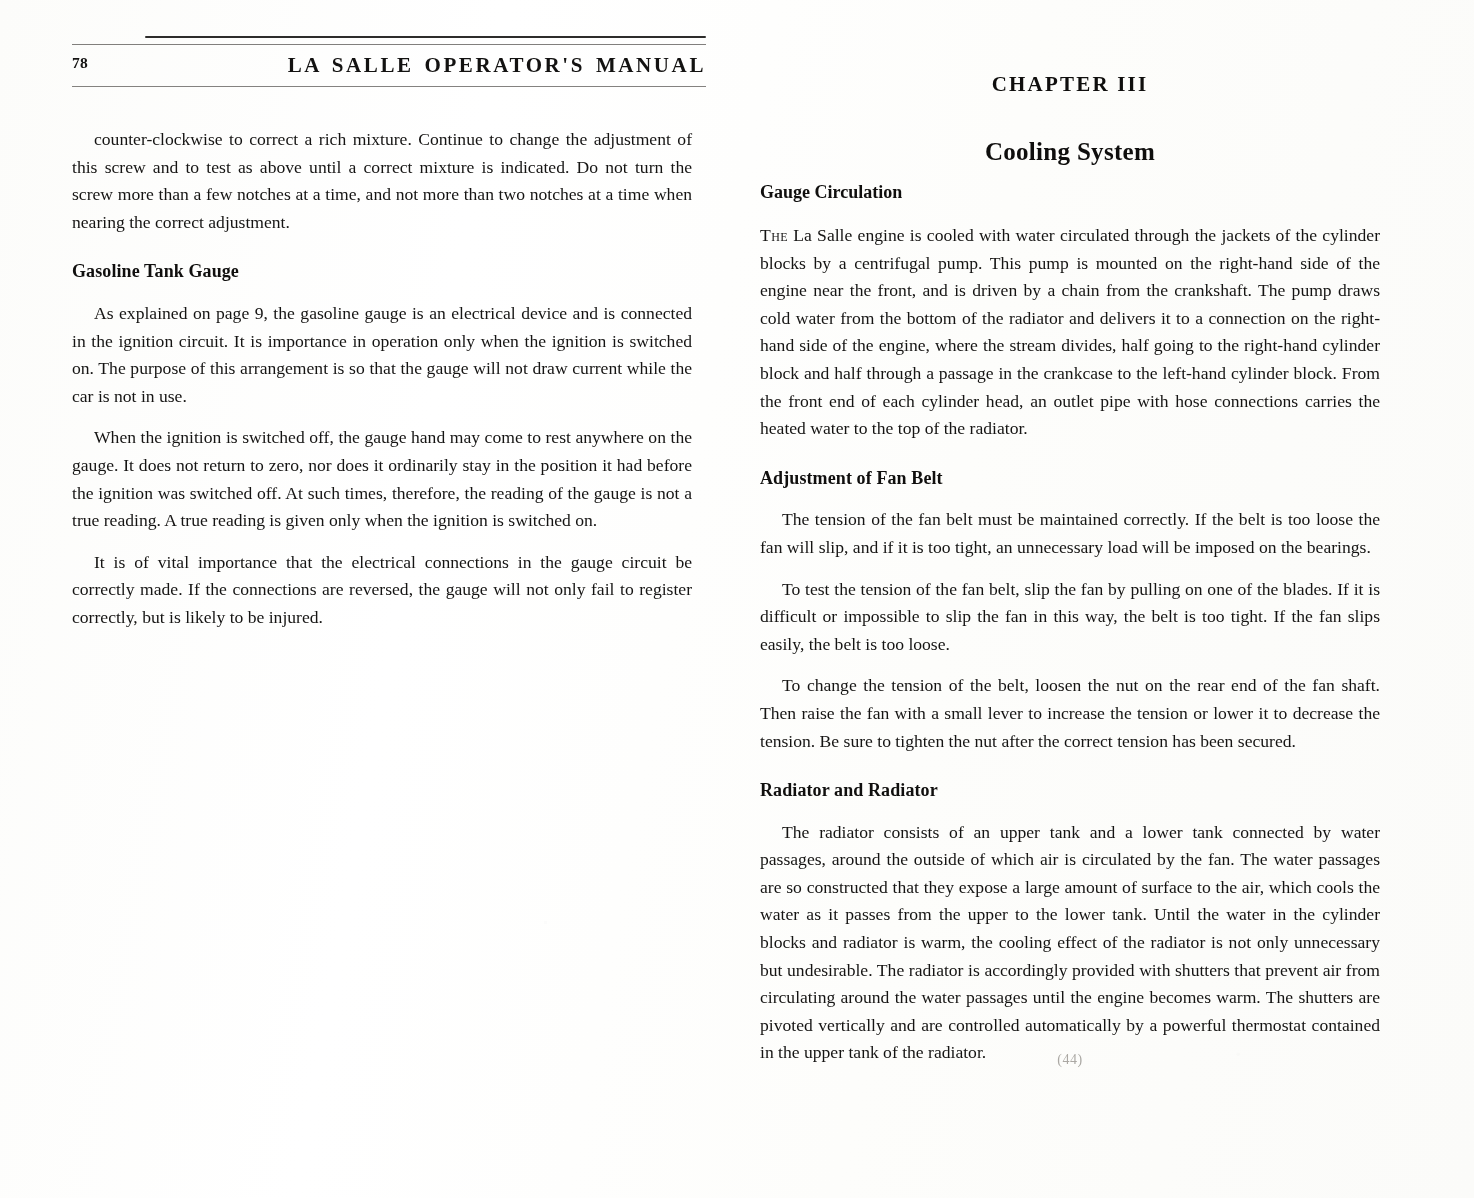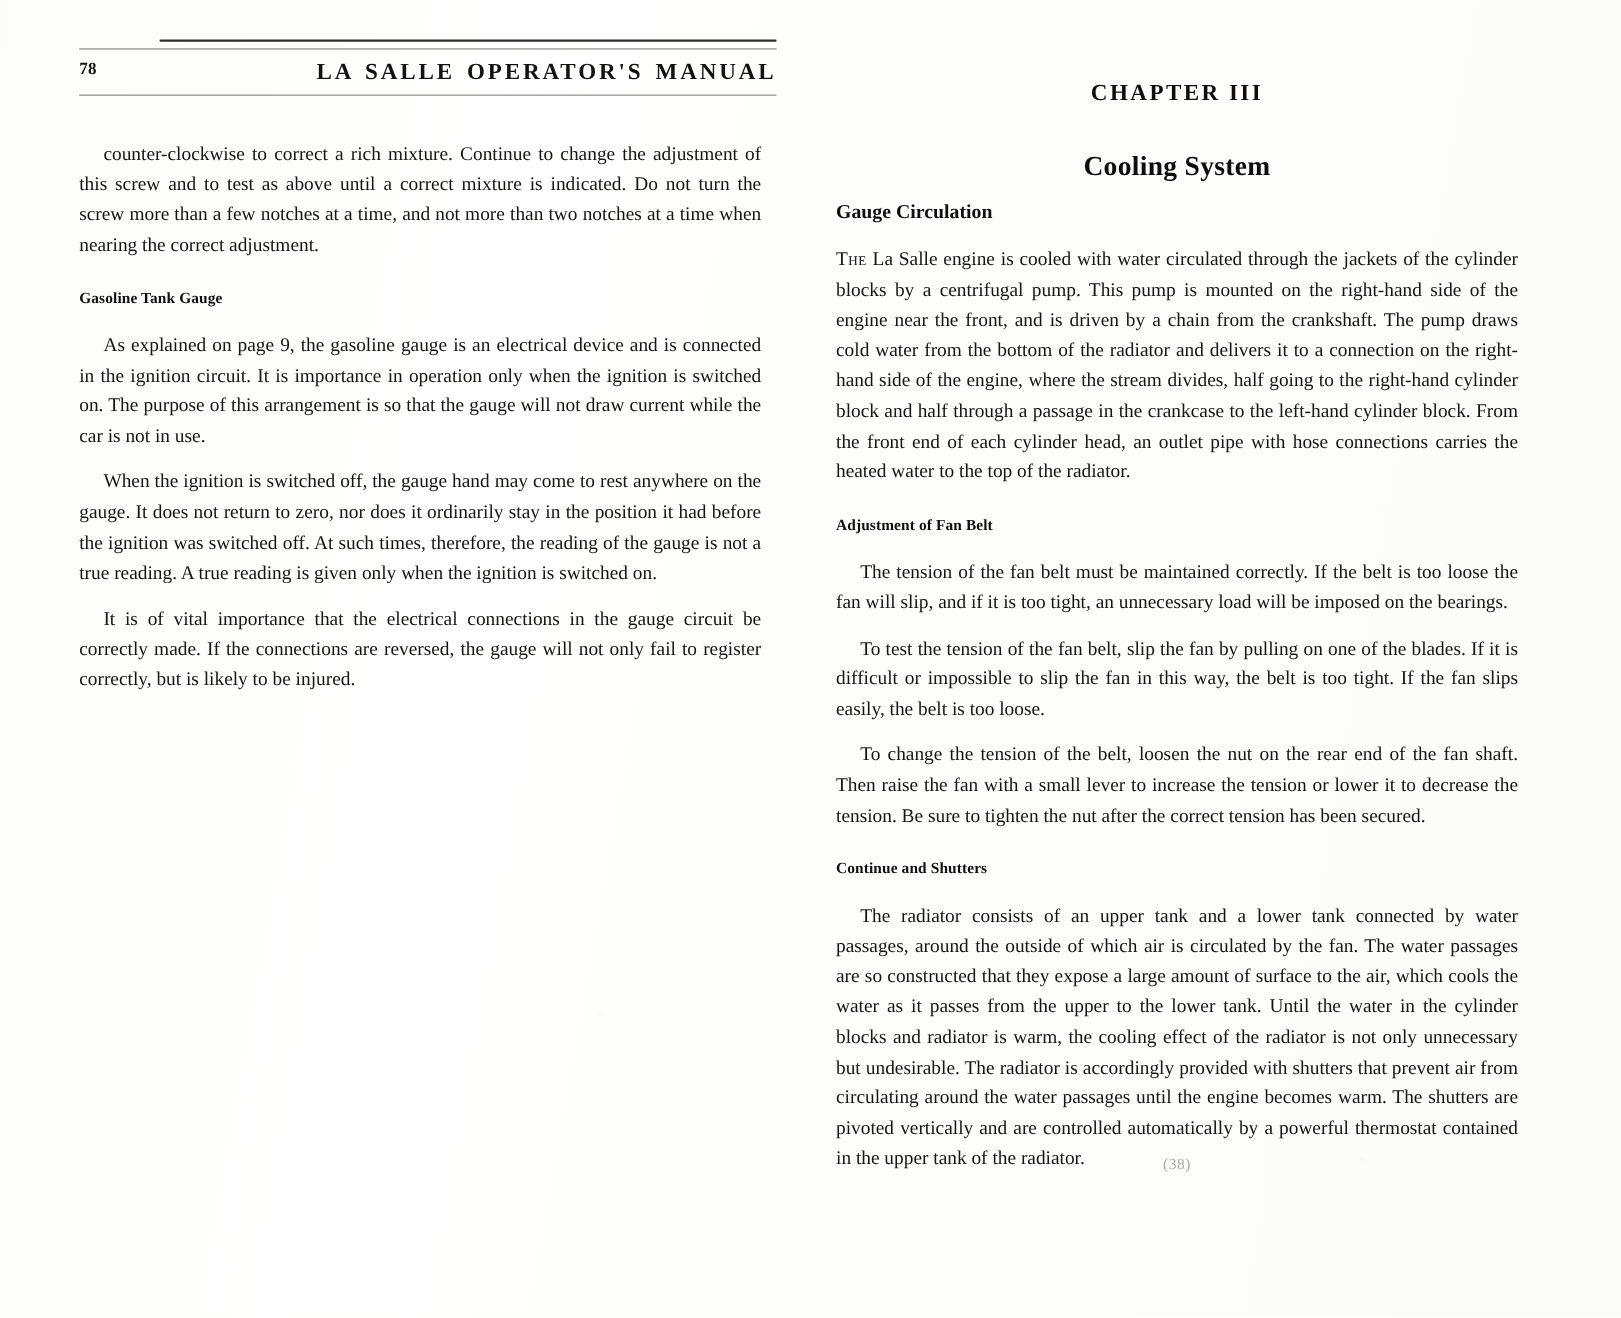--- a/index.html
+++ b/index.html
@@ -116,21 +116,21 @@
 
   
   .smallcaps {
     font-variant: small-caps;
     letter-spacing: .4px;
   }
 
   
   h3.sub {
     margin: 22px 0 4px 0;
-    font-size: 14px;
+    font-size: 18px;
     font-weight: 700;
     letter-spacing: .1px;
     color: #100f0e;
   }
 
   .chapter-title {
     position: absolute;
     left: 760px;
     top: 72px;
     width: 620px;
@@ -215,19 +215,19 @@
 
     <p class="body no-indent inky">
       <span class="smallcaps">The</span><span> La Salle engine is cooled with water circulated through the jackets of the cylinder blocks by a centrifugal pump.  This pump is mounted on the right-hand side of the engine near the front, and is driven by a chain from the crankshaft.  The pump draws cold water from the bottom of the radiator and delivers it to a connection on the right-hand side of the engine, where the stream divides, half going to the right-hand cylinder block and half through a passage in the crankcase to the left-hand cylinder block.  From the front end of each cylinder head, an outlet pipe with hose connections carries the heated water to the top of the radiator.</span>
     </p>
 
     <h3 class="sub inky">Adjustment of Fan Belt</h3>
     <p class="body inky">The tension of the fan belt must be maintained correctly.  If the belt is too loose the fan will slip, and if it is too tight, an unnecessary load will be imposed on the bearings.</p>
     <p class="body inky">To test the tension of the fan belt, slip the fan by pulling on one of the blades.  If it is difficult or impossible to slip the fan in this way, the belt is too tight.  If the fan slips easily, the belt is too loose.</p>
     <p class="body inky">To change the tension of the belt, loosen the nut on the rear end of the fan shaft.  Then raise the fan with a small lever to increase the tension or lower it to decrease the tension.  Be sure to tighten the nut after the correct tension has been secured.</p>
 
-    <h3 class="sub inky">Continue and Shutters</h3>
+    <h3 class="sub inky">Radiator and Radiator</h3>
     <p class="body inky">The radiator consists of an upper tank and a lower tank connected by water passages, around the outside of which air is circulated by the fan.  The water passages are so constructed that they expose a large amount of surface to the air, which cools the water as it passes from the upper to the lower tank.  Until the water in the cylinder blocks and radiator is warm, the cooling effect of the radiator is not only unnecessary but undesirable.  The radiator is accordingly provided with shutters that prevent air from circulating around the water passages until the engine becomes warm.  The shutters are pivoted vertically and are controlled automatically by a powerful thermostat contained in the upper tank of the radiator.</p>
   </div>
 
-  <div class="folio-recto">(38)</div>
+  <div class="folio-recto">(44)</div>
 
 </div>
 
 </body></html>

